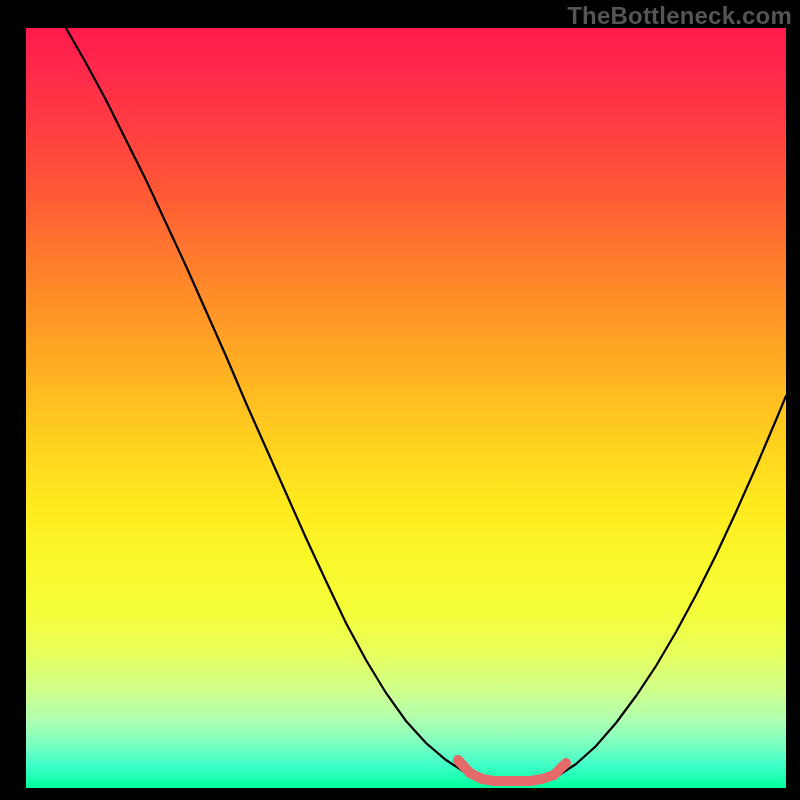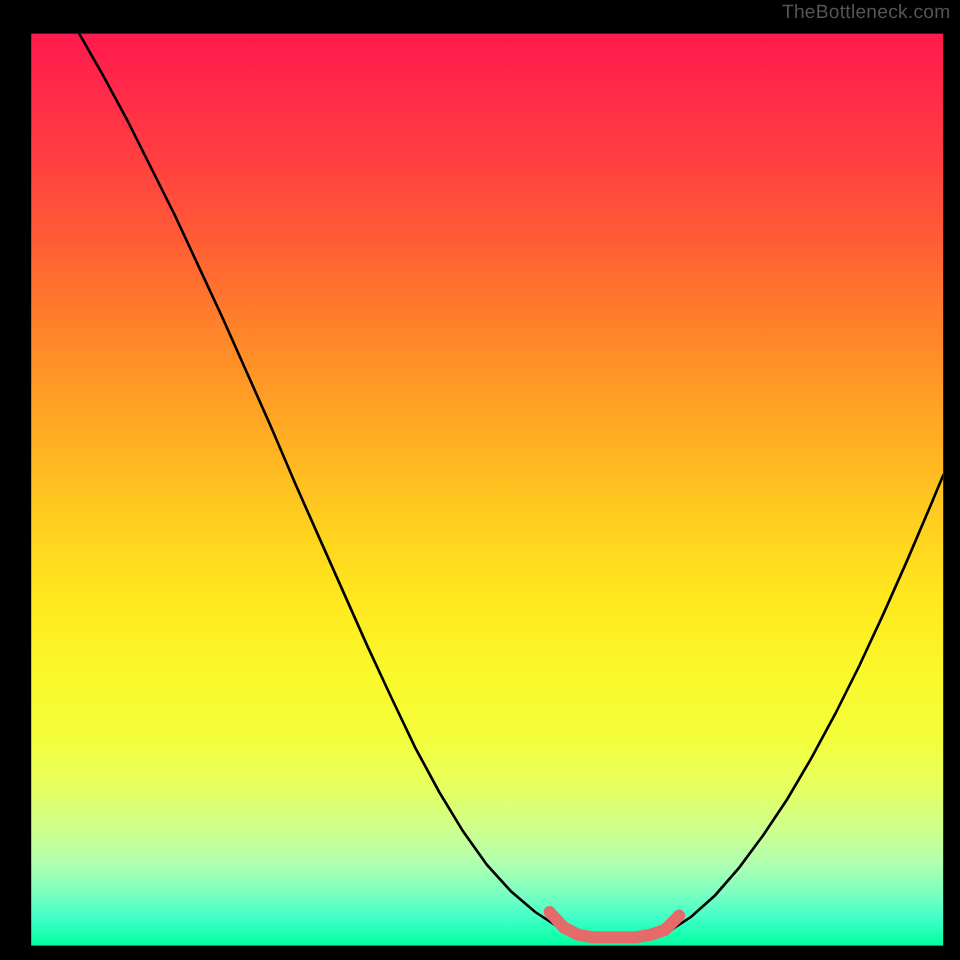--- a/index.html
+++ b/index.html
@@ -8,23 +8,23 @@
     height: 800px;
     background: #000;
     position: relative;
     font-family: Arial, Helvetica, sans-serif;
     overflow: hidden;
   }
   .attribution {
     position: absolute;
     top: 2px;
     right: 8px;
-    font-size: 16px;
+    font-size: 24px;
     color: #555;
-    font-weight: 400;
+    font-weight: 700;
     z-index: 10;
     letter-spacing: 0.2px;
   }
   .plot-area {
     position: absolute;
     left: 26px;
     top: 28px;
     width: 760px;
     height: 760px;
     background: linear-gradient(to bottom,

